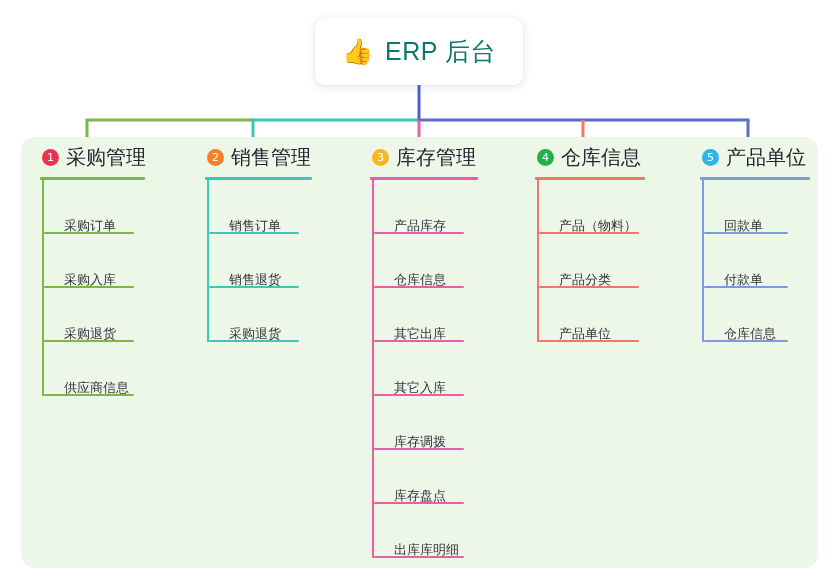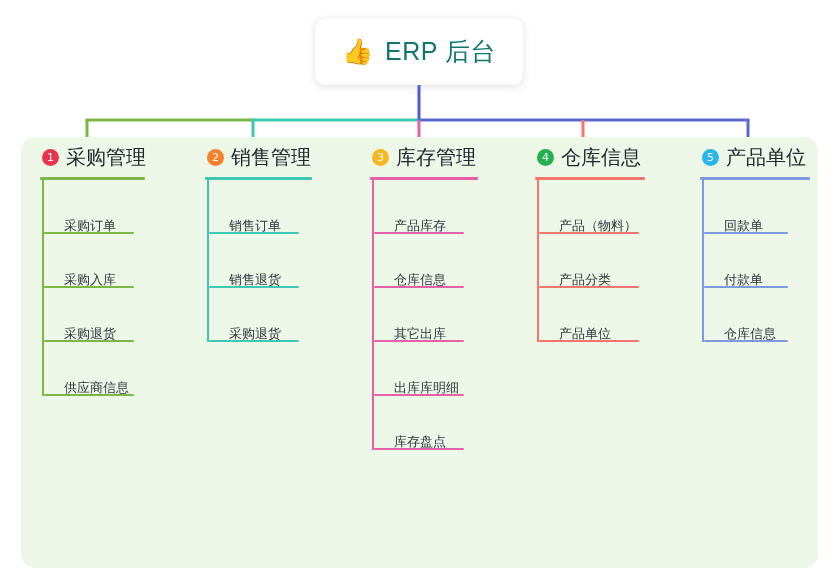--- a/index.html
+++ b/index.html
@@ -226,25 +226,33 @@
           </div>
           <div class="item">
             <span class="item-label">仓库信息</span>
             <div class="item-rule" style="background: rgb(232, 95, 168); width: 90px;"></div>
           </div>
           <div class="item">
             <span class="item-label">其它出库</span>
             <div class="item-rule" style="background: rgb(232, 95, 168); width: 90px;"></div>
           </div>
           <div class="item">
+            <span class="item-label">其它入库</span>
+            <div class="item-rule" style="background: rgb(232, 95, 168); width: 90px;"></div>
+          </div>
+          <div class="item">
+            <span class="item-label">库存调拨</span>
+            <div class="item-rule" style="background: rgb(232, 95, 168); width: 90px;"></div>
+          </div>
+          <div class="item">
+            <span class="item-label">库存盘点</span>
+            <div class="item-rule" style="background: rgb(232, 95, 168); width: 90px;"></div>
+          </div>
+          <div class="item">
             <span class="item-label">出库库明细</span>
-            <div class="item-rule" style="background: rgb(232, 95, 168); width: 90px;"></div>
-          </div>
-          <div class="item">
-            <span class="item-label">库存盘点</span>
             <div class="item-rule" style="background: rgb(232, 95, 168); width: 90px;"></div>
           </div>
         </div>
       </div>
       <div class="col" style="left: 535px; width: 150px;">
         <div class="col-head">
           <span class="badge" style="background: rgb(34, 177, 76);">4</span>
           <span class="col-title">仓库信息</span>
         </div>
         <div class="head-rule" style="background: rgb(244, 116, 110); width: 110px;"></div>

